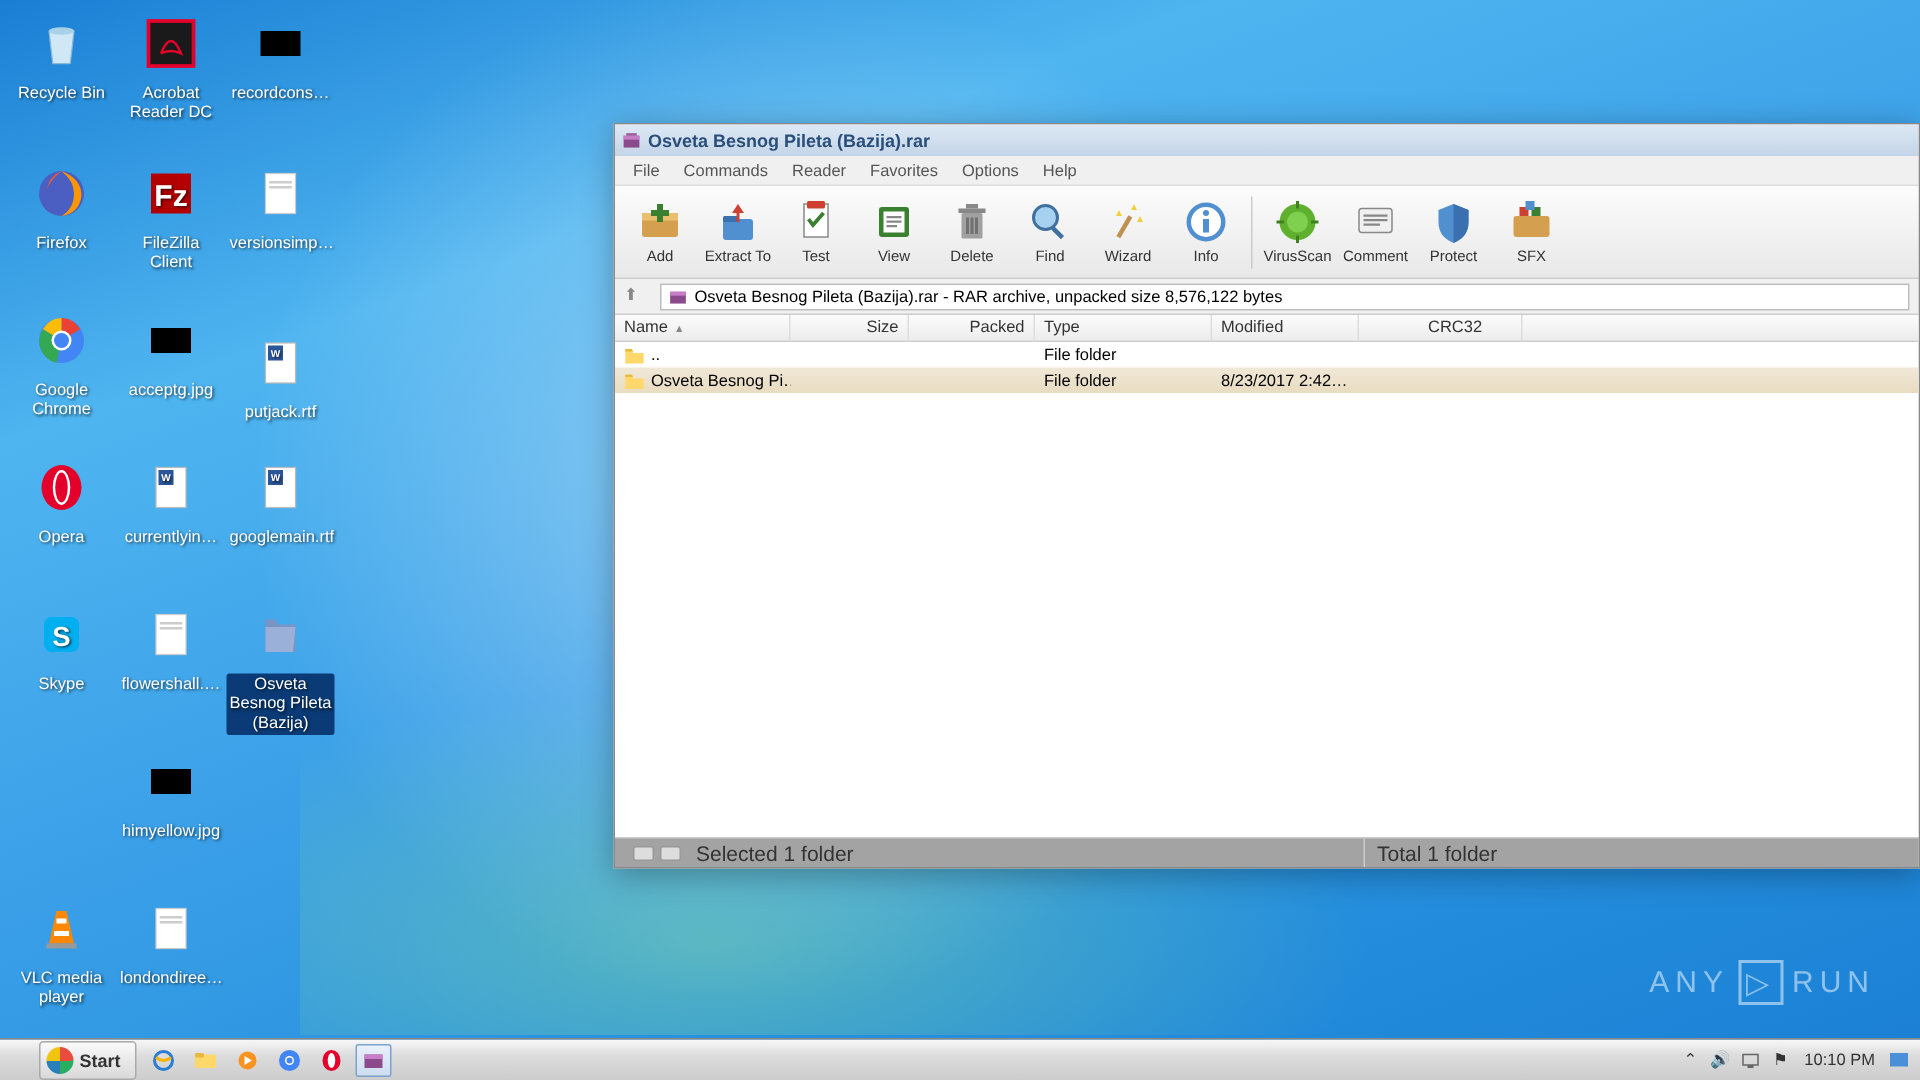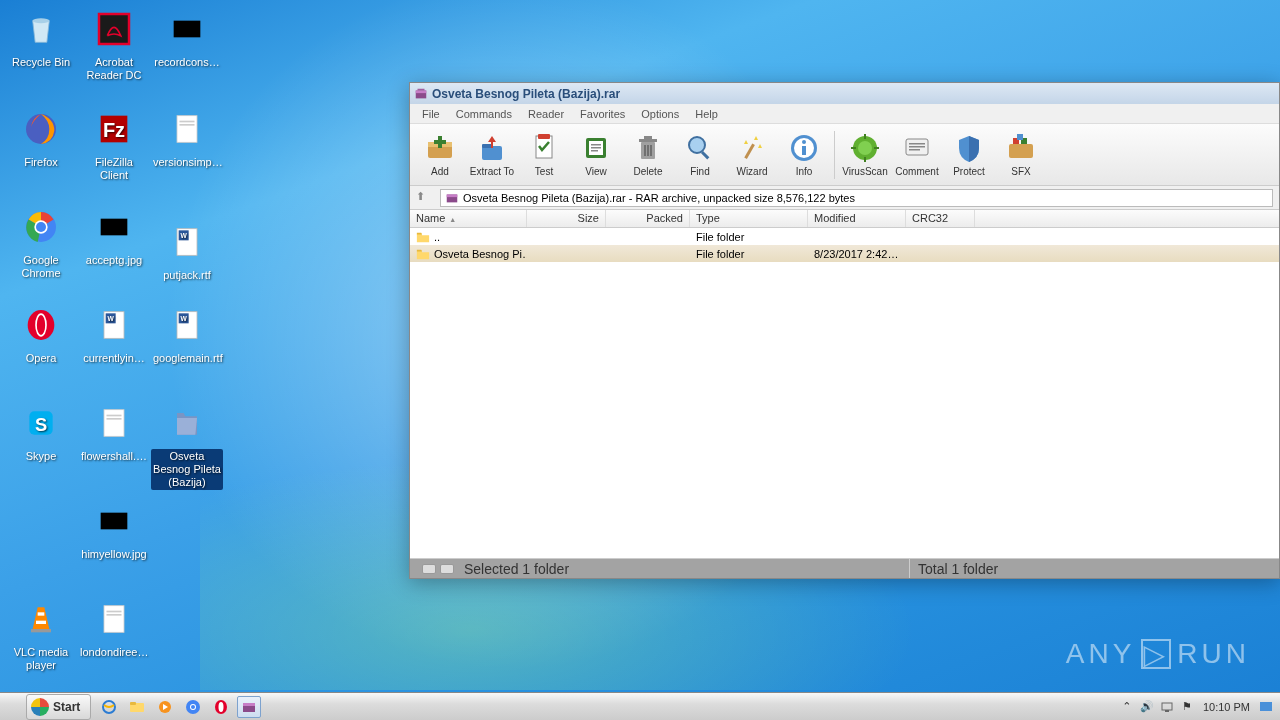--- a/index.html
+++ b/index.html
@@ -55,30 +55,30 @@
 .fcell { padding: 0 6px; overflow: hidden; white-space: nowrap; display: flex; align-items: center; }
 .fcell .ficon { width: 14px; height: 14px; margin-right: 4px; flex-shrink: 0; }
 
 .statusbar { height: 20px; background: #a3a3a3; border-top: 1px solid #ccc; display: flex; align-items: center; font-size: 14px; color: #333; text-align: center; }
 .statusbar .spane { padding: 0 8px; border-right: 1px solid #ccc; height: 100%; display: flex; align-items: center; }
 .statusbar .spane:first-child { width: 500px; }
 .sb-icons { display: flex; align-items: center; padding: 0 4px; gap: 4px; }
 .sb-small { width: 14px; height: 10px; background: #ddd; border: 1px solid #999; border-radius: 2px; }
 
 
-.watermark { position: absolute; right: 30px; bottom: 50px; color: rgba(255,255,255,0.5); font-size: 28px; font-weight: 300; letter-spacing: 4px; display: flex; align-items: center; pointer-events: none; }
+.watermark { position: absolute; right: 30px; bottom: 50px; color: rgba(255,255,255,0.5); font-size: 20px; font-weight: 300; letter-spacing: 4px; display: flex; align-items: center; pointer-events: none; }
 .watermark .play { width: 30px; height: 30px; border: 2px solid rgba(255,255,255,0.5); margin: 0 6px; display: flex; align-items: center; justify-content: center; }
 
 
 .c-name { width: 117px; }
 .c-size { width: 79px; text-align: right; }
 .c-packed { width: 84px; text-align: right; }
 .c-type { width: 118px; }
 .c-mod { width: 98px; }
-.c-crc { width: 69px; }
+.c-crc { width: 69px; margin-left: 40px; }
 </style>
 </head>
 <body>
 
 <div class="wallpaper-glow"></div>
 <div class="wallpaper-swoosh"></div>
 
 <div class="desktop" id="desktop-icons">
     <div class="dicon" style="left: 5px; top: 5px;">
       <div class="ibox">

